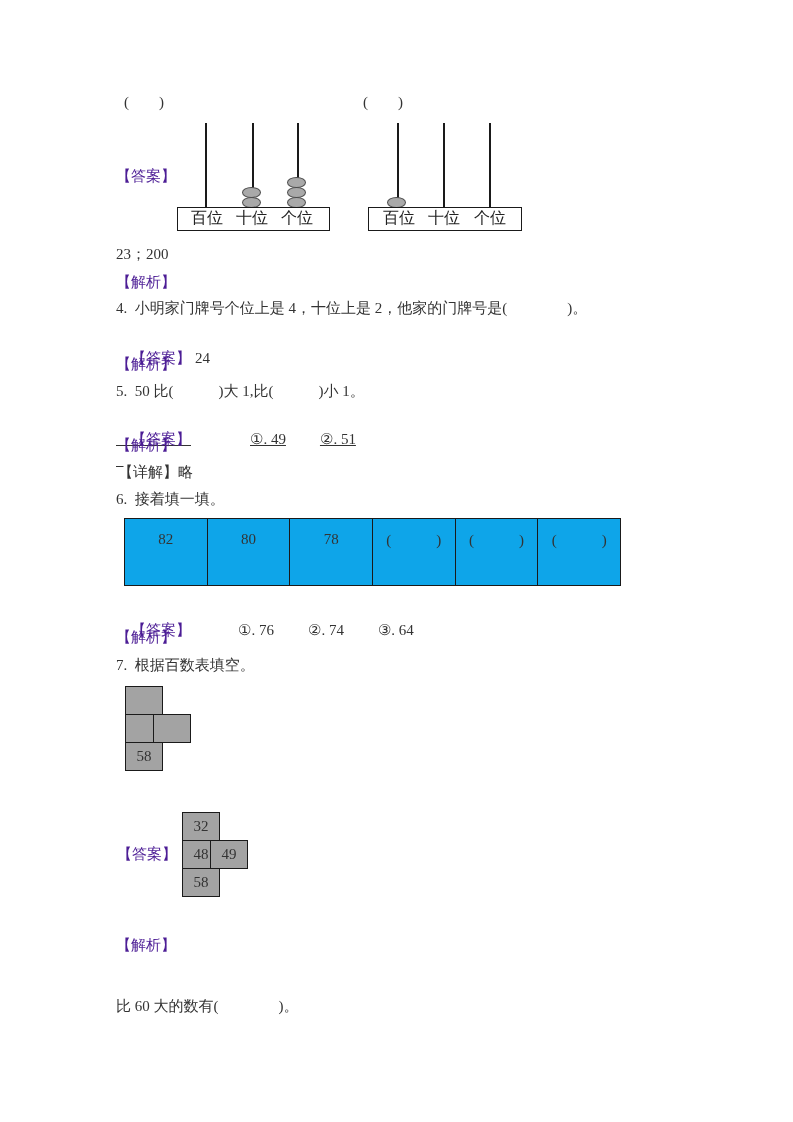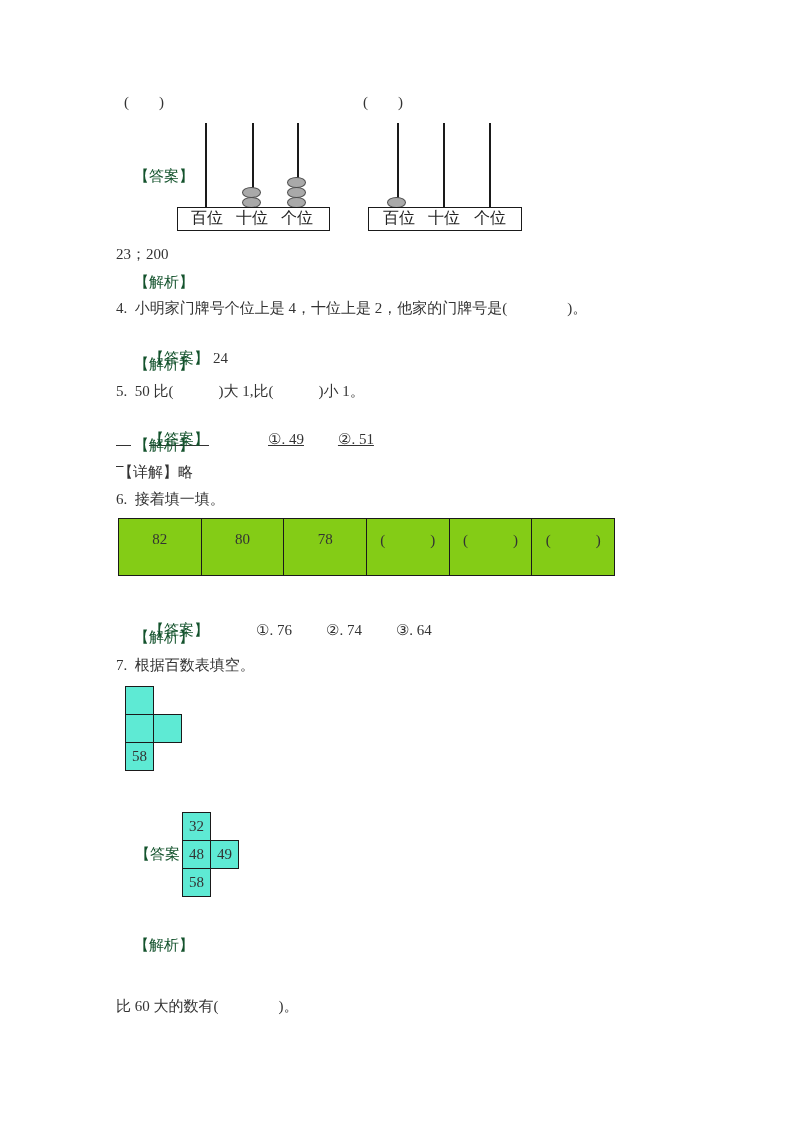--- a/index.html
+++ b/index.html
@@ -1,42 +1,42 @@
 <!DOCTYPE html>
 <html><head>
 <meta charset="utf-8">
 <style>
   html,body{margin:0;padding:0;background:#fff;}
   .page{position:relative;width:793px;height:1122px;background:#ffffff;overflow:hidden;
         font-family:"Liberation Serif","DejaVu Serif",serif;font-size:15px;color:#333;}
   .abs{position:absolute;white-space:pre;line-height:21px;}
-  .blue{color:#14532d;margin-left:18px;}
+  .blue{color:#4c1d95;}
   
   .ans-item1-q5{margin-left:59px;}
   .ans-item1-q6{margin-left:47px;}
   .ans-itemN{margin-left:34px;}
   .ans-val{margin-left:4px;}
   
   .abacus{position:absolute;}
   .rod{position:absolute;top:0;width:1.5px;height:84px;background:#1a1a1a;}
   .abox{position:absolute;left:0;right:0;top:84px;height:24px;border:1.5px solid #1a1a1a;
         background:#fff;box-sizing:border-box;}
   .plabel{position:absolute;top:0;width:34px;text-align:center;font-size:16px;line-height:20px;color:#222;}
   .bead-stack{position:absolute;bottom:24px;display:flex;flex-direction:column;align-items:center;}
   .bead{width:19px;height:11px;background:#a9a9a9;border:1px solid #4d4d4d;border-radius:50%;
         margin-bottom:-1px;box-sizing:border-box;}
   
-  .seq-table{position:absolute;left:118px;top:518px;width:497px;height:58px;
-             border:1.5px solid #1a1a1a;box-sizing:border-box;display:flex;background:#84cc16;}
+  .seq-table{position:absolute;left:124px;top:518px;width:497px;height:68px;
+             border:1.5px solid #1a1a1a;box-sizing:border-box;display:flex;background:#0ea5e9;}
   .seq-cell{flex:1;border-right:1.5px solid #1a1a1a;text-align:center;padding-top:12px;
             white-space:pre;box-sizing:border-box;}
   .seq-cell:last-child{border-right:none;}
   
-  .gcell{position:absolute;width:29px;height:29px;border:1.5px solid #1a1a1a;box-sizing:border-box;
-         background:#5eead4;text-align:center;line-height:26px;white-space:pre;}
+  .gcell{position:absolute;width:38px;height:29px;border:1.5px solid #1a1a1a;box-sizing:border-box;
+         background:#a3a3a3;text-align:center;line-height:26px;white-space:pre;}
 </style>
 </head>
 <body>
 
 <div class="page">
 
   <div class="abs" style="left:124px;top:92px;">(　　)</div>
   <div class="abs" style="left:363px;top:92px;">(　　)</div>
 
   <div class="abacus" style="left:177px;top:123px;width:153px;height:108px;">

